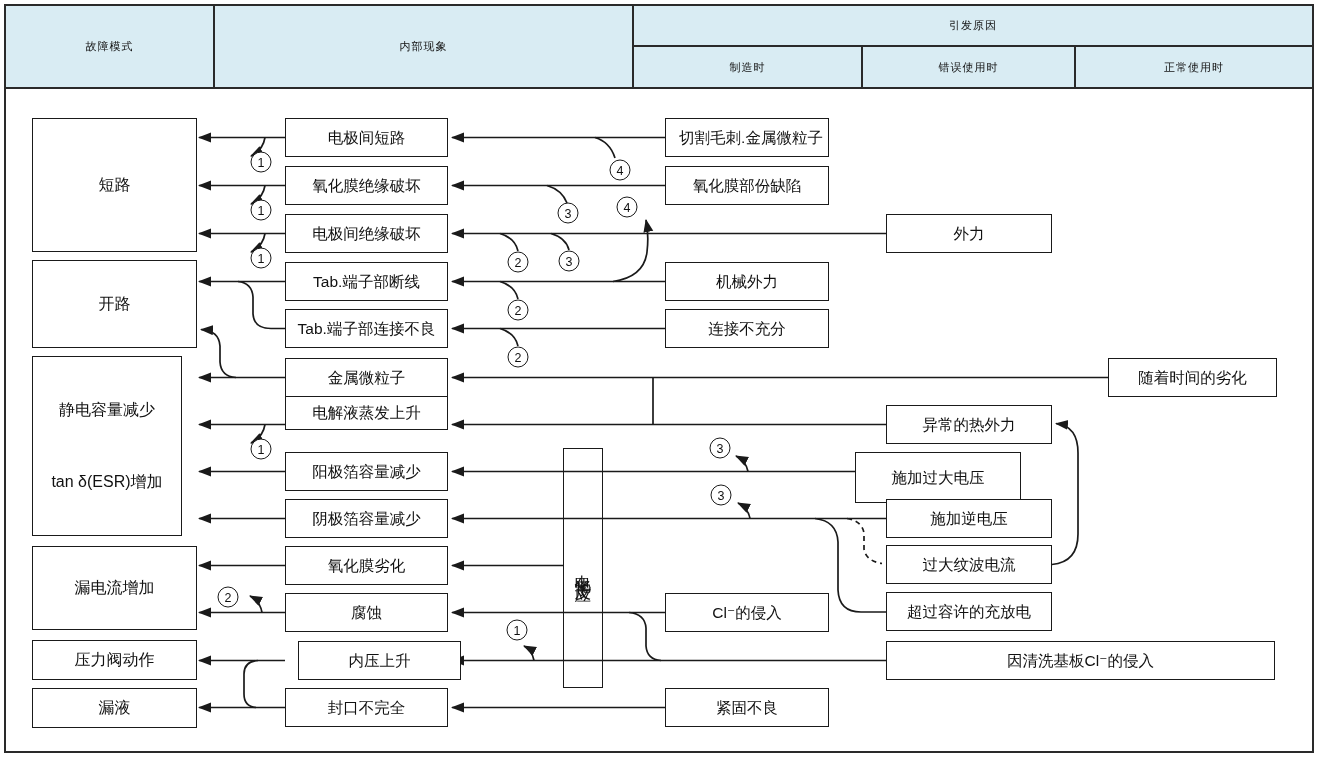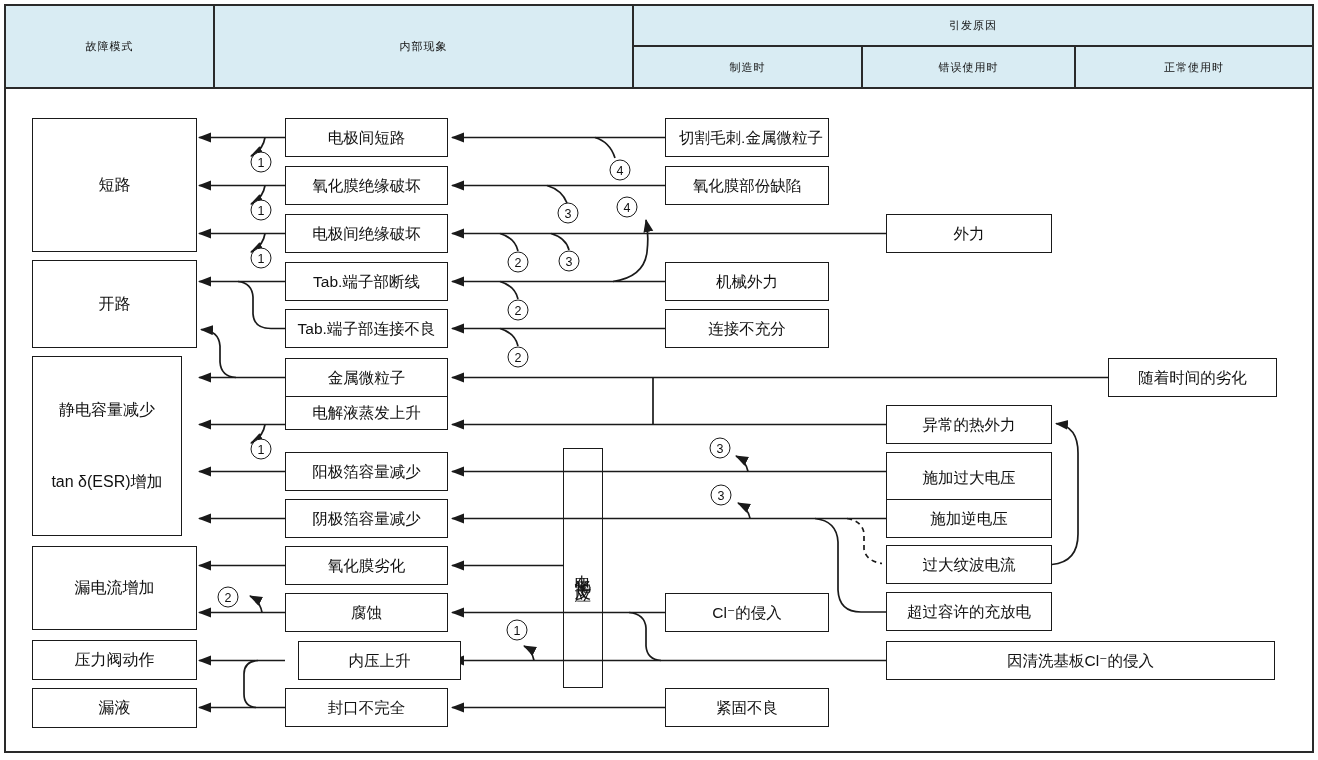--- a/index.html
+++ b/index.html
@@ -200,21 +200,21 @@
     </div>
     <div class="box" style="left: 665px; top: 688px; width: 164px; height: 39px;">
       <span>紧固不良</span>
     </div>
     <div class="box" style="left: 886px; top: 214px; width: 166px; height: 39px;">
       <span>外力</span>
     </div>
     <div class="box" style="left: 886px; top: 405px; width: 166px; height: 39px;">
       <span>异常的热外力</span>
     </div>
-    <div class="box" style="left: 886px; top: 452px; width: 166px; height: 51px; justify-content: center;">
+    <div class="box" style="left: 855px; top: 452px; width: 166px; height: 51px; justify-content: center;">
       <span>施加过大电压</span>
     </div>
     <div class="box" style="left: 886px; top: 499px; width: 166px; height: 39px;">
       <span>施加逆电压</span>
     </div>
     <div class="box" style="left: 886px; top: 545px; width: 166px; height: 39px;">
       <span>过大纹波电流</span>
     </div>
     <div class="box" style="left: 886px; top: 592px; width: 166px; height: 39px;">
       <span>超过容许的充放电</span>

